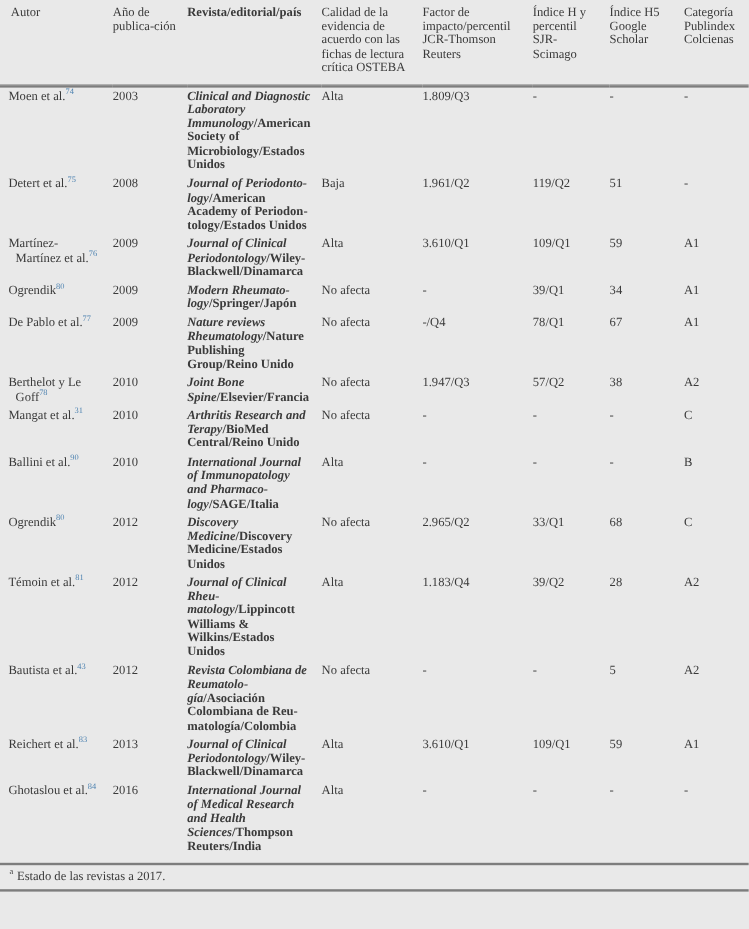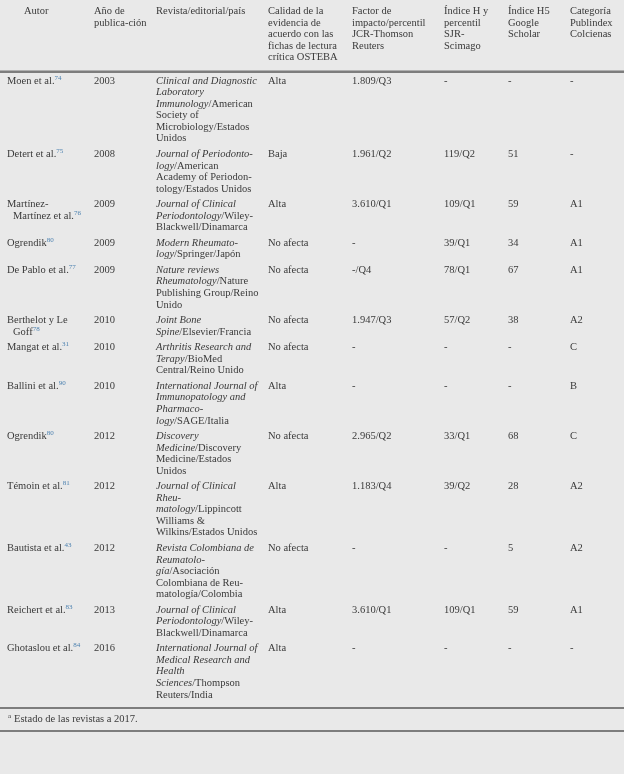--- a/index.html
+++ b/index.html
@@ -25,35 +25,35 @@
     table-layout: fixed;
     width: 624px;
   }
   th {
     font-weight: normal;
     text-align: left;
     vertical-align: top;
     padding: 5px 8px 7px 0;
     border-bottom: 1px solid #b0b0b0;
   }
-  th.c-autor { padding-left: 24px; }
+  th.c-autor { padding-left: 9px; }
   tbody td {
     vertical-align: top;
     padding: 2px 8px 2px 0;
   }
   tbody tr:first-child td {
     border-top: 2px solid #7d7d7d;
     margin-top: 28px;
   }
   td.c-autor {
     padding-left: 13px;
     text-indent: -6px;
   }
   .c-autor  { overflow-wrap: break-word; }
-  .c-revista { overflow-wrap: break-word; }
+  .c-revista { overflow-wrap: break-word; font-weight: bold; }
   .it { font-style: italic; }
   sup.ref {
     color: #4d82b0;
     font-size: 7px;
     line-height: 0;
     vertical-align: super;
   }
   .footnote {
     margin-top: 5px;
     border-top: 2px solid #7d7d7d;

